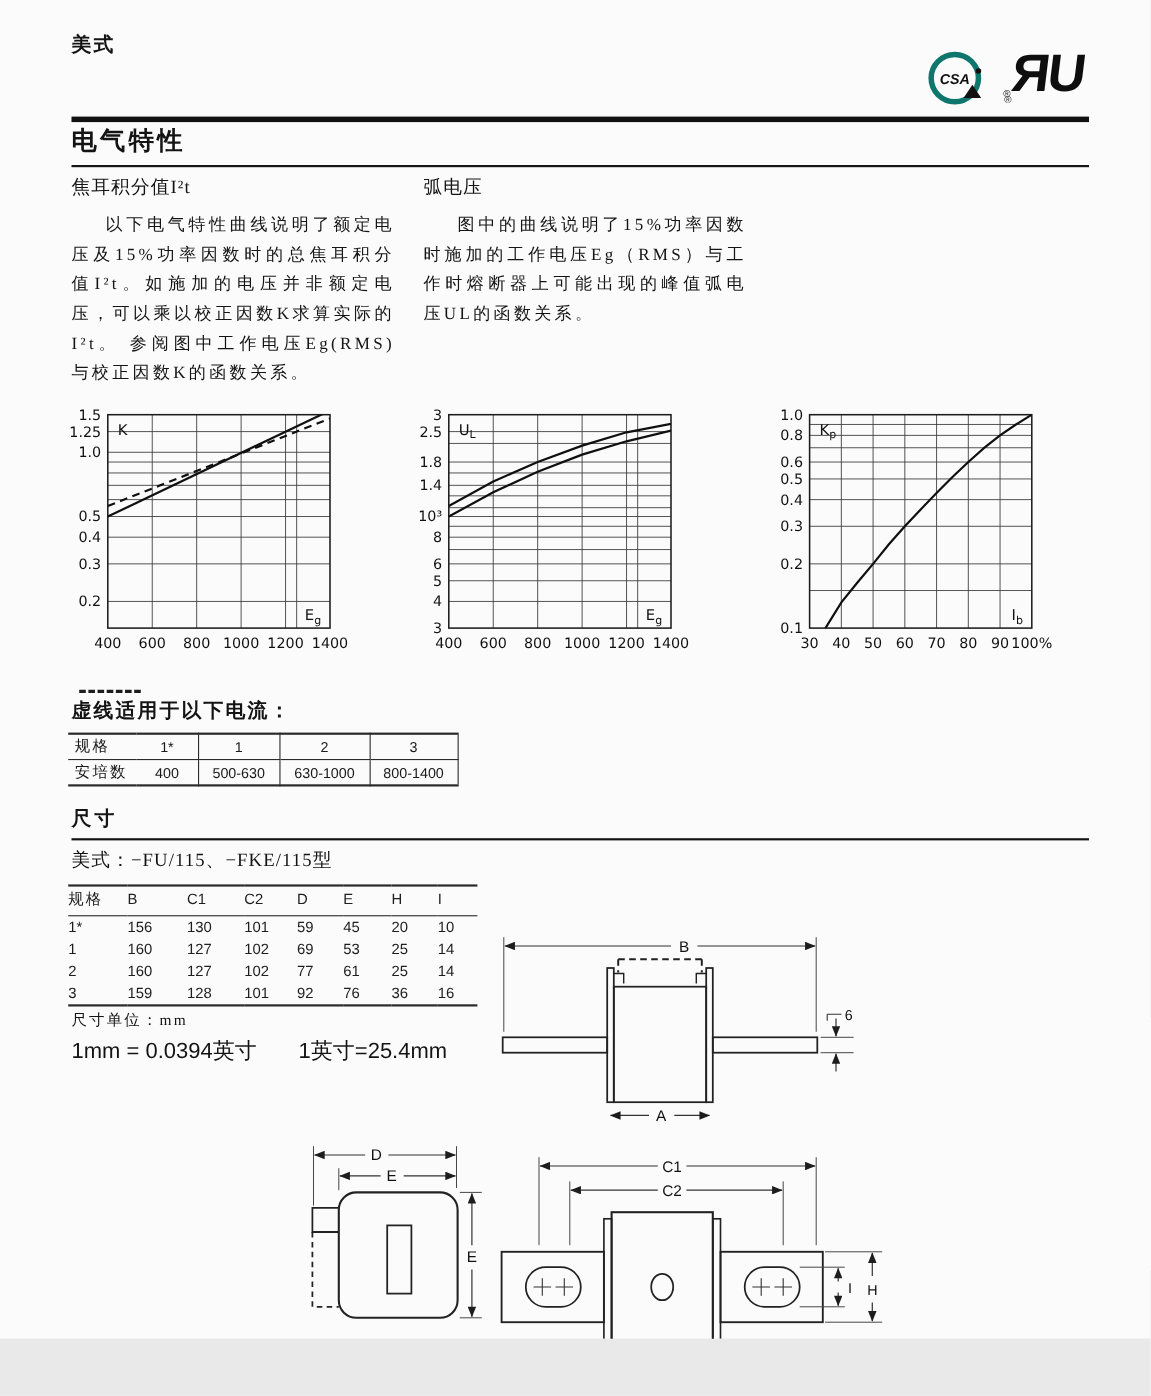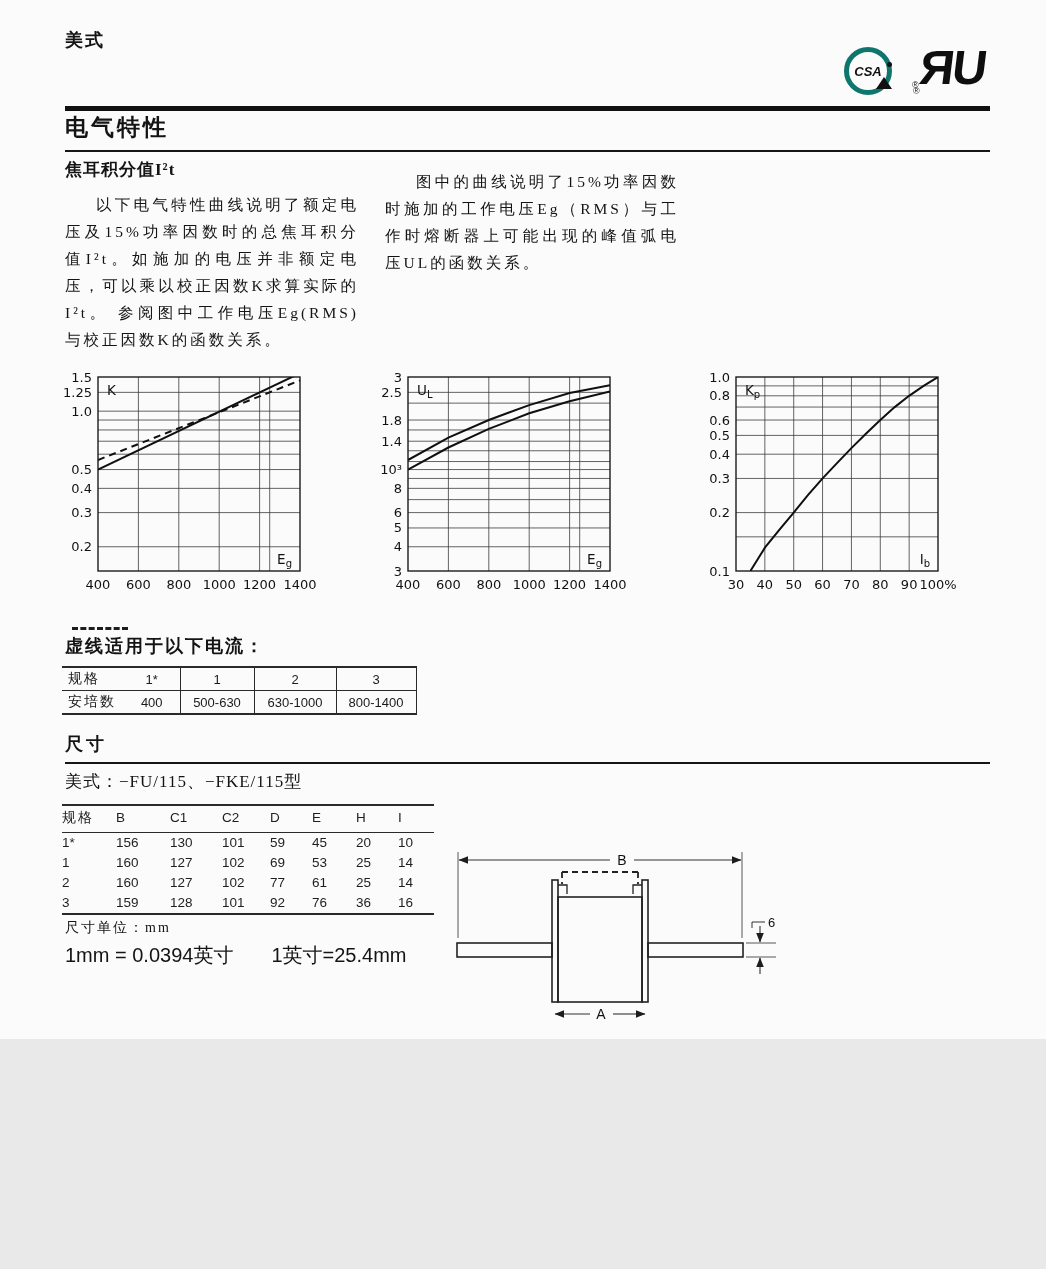--- a/index.html
+++ b/index.html
@@ -1,16 +1,16 @@
 <!DOCTYPE html>
 <html><head>
 <meta charset="utf-8">
 <style>
   html,body{margin:0;padding:0;background:#e9e9e9;}
-  .page{position:relative;width:1046px;height:1039px;margin:0 auto;background:#fbfbfb;
+  .page{position:relative;width:1046px;height:1217px;margin:0 auto;background:#fbfbfb;
         font-family:"Liberation Serif","DejaVu Serif",serif;color:#141414;overflow:hidden;}
   .abs{position:absolute;}
   
   .kicker{left:65px;top:28px;font-size:18px;font-weight:bold;letter-spacing:2px;}
   .doc-title{left:63px;top:54px;font-family:"Liberation Sans","DejaVu Sans",sans-serif;
              font-weight:bold;font-size:30px;letter-spacing:0px;color:#101010;}
   .rule-thick{left:65px;top:106px;width:925px;height:5px;background:#111;}
   .rule-thin{left:65px;height:2px;background:#161616;}
   
   .csa-circle{left:844px;top:47px;width:38px;height:38px;border:5px solid #0f766e;border-radius:50%;
@@ -21,21 +21,21 @@
            border-right:8px solid transparent;border-bottom:12px solid #111;}
   .csa-reg{left:912px;top:80px;font-size:9px;font-family:"Liberation Sans",sans-serif;}
   .ul-mark{left:920px;top:40px;font-family:"Liberation Sans","DejaVu Sans",sans-serif;
            font-weight:bold;font-size:48px;color:#0e0e0e;transform:skewX(-7deg);letter-spacing:-2px;}
   
   .sec-title{left:65px;font-weight:bold;letter-spacing:3px;}
   .h-elec{top:112px;font-size:23px;}
   .h-dim{top:732px;font-size:18px;}
   
   .col{top:158px;width:294px;}
-  .col h3{margin:0;font-size:17px;font-weight:bold;letter-spacing:1px;}
+  .col h3{margin:0;font-size:17px;font-weight:normal;letter-spacing:1px;}
   .col p{margin:10px 0 0;font-size:15.5px;line-height:27px;letter-spacing:3px;
          text-align:justify;text-indent:2em;}
   
   .chart-box{top:371px;width:312px;height:232px;}
   .chart-svg{font-family:"DejaVu Sans","Liberation Sans",sans-serif;}
   
   .dash-sample{left:72px;top:627px;width:56px;border-top:3px dashed #1d1d1d;}
   .dash-label{left:65px;top:634px;font-size:18px;font-weight:bold;letter-spacing:2px;}
   table{border-collapse:collapse;}
   .mini{left:62px;top:666px;font-family:"Liberation Sans","DejaVu Sans",sans-serif;font-size:13px;
@@ -82,20 +82,21 @@
   <div class="abs rule-thick"></div>
 
   <div class="abs sec-title h-elec">电气特性</div>
   <div class="abs rule-thin" style="top:150px;width:925px;"></div>
 
   <div class="abs col" style="left:65px;">
     <h3>焦耳积分值I²t</h3>
     <p>以下电气特性曲线说明了额定电压及15%功率因数时的总焦耳积分值I²t。如施加的电压并非额定电压，可以乘以校正因数K求算实际的I²t。 参阅图中工作电压Eg(RMS)与校正因数K的函数关系。</p>
   </div>
   <div class="abs col" style="left:385px;">
+    <h3>弧电压</h3>
     <p>图中的曲线说明了15%功率因数时施加的工作电压Eg（RMS）与工作时熔断器上可能出现的峰值弧电压UL的函数关系。</p>
   </div>
   <div class="abs col" style="left:705px;">
   </div>
 
   <div class="abs chart-box" style="left:60px;">
     <svg class="chart-svg" width="312" height="232" viewBox="0 0 312 232">
         <line x1="78.4" y1="6" x2="78.4" y2="200" stroke="#3c3c3c" stroke-width="0.8"></line>
         <line x1="118.80000000000001" y1="6" x2="118.80000000000001" y2="200" stroke="#3c3c3c" stroke-width="0.8"></line>
         <line x1="159.2" y1="6" x2="159.2" y2="200" stroke="#3c3c3c" stroke-width="0.8"></line>

